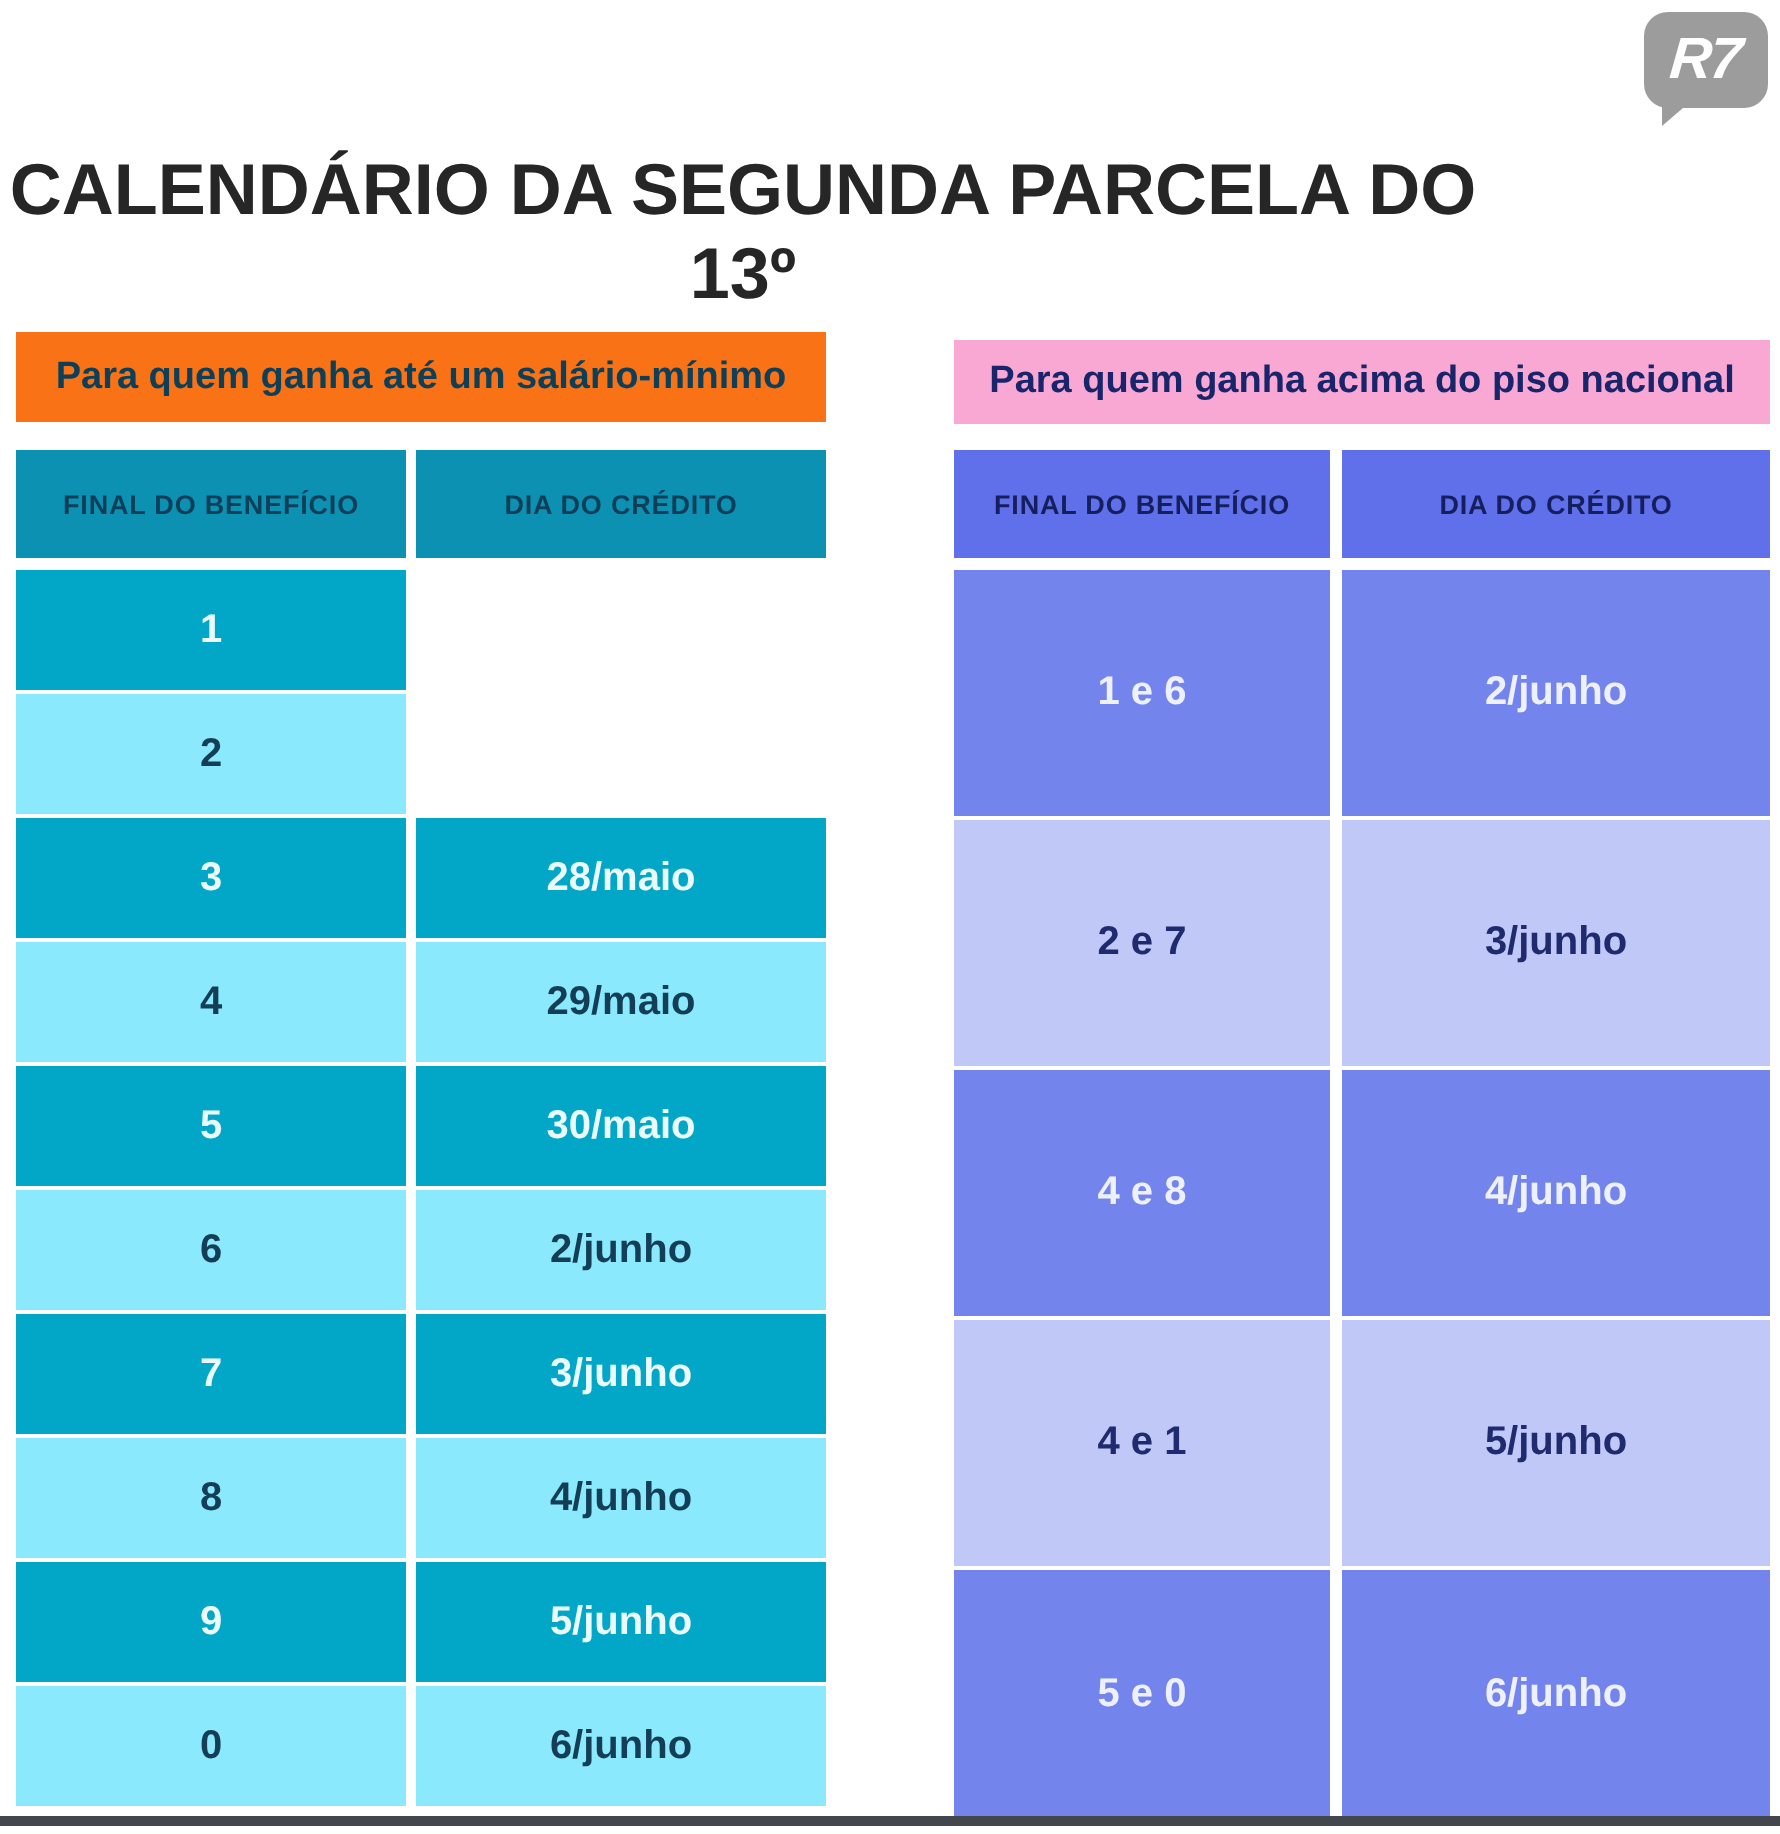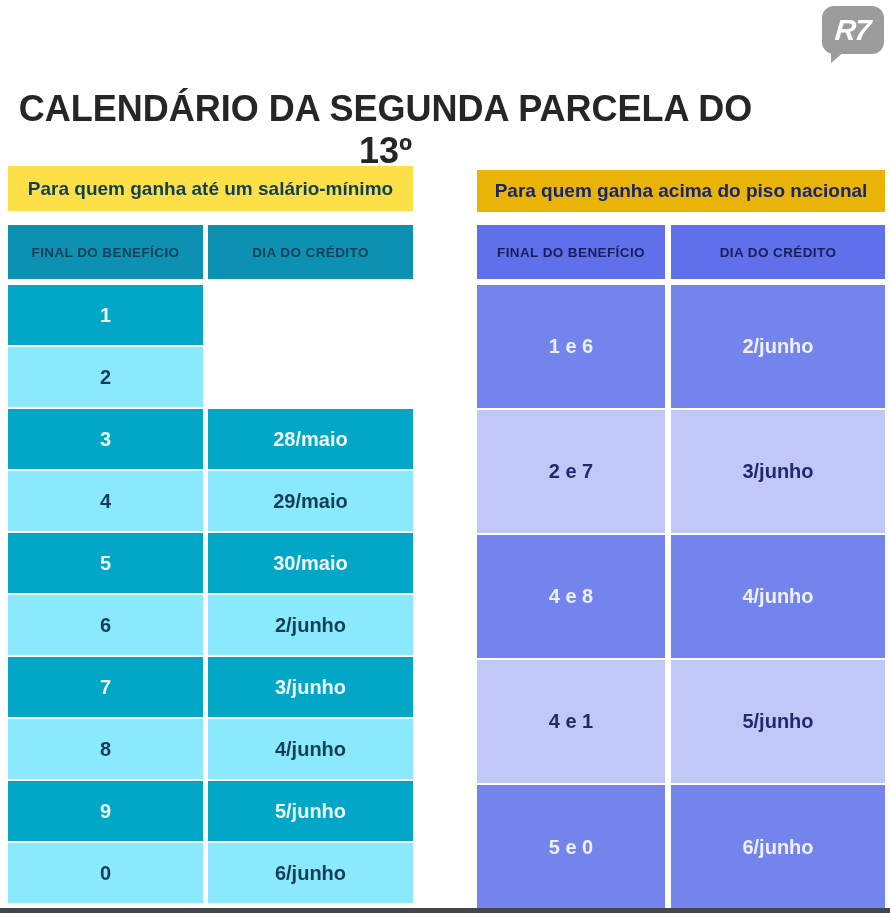--- a/index.html
+++ b/index.html
@@ -8,29 +8,29 @@
     font-family:"Liberation Sans",sans-serif;
   }
   
   .logo{position:absolute;top:6px;right:6px;width:62px;height:48px;background:#9c9c9c;
     border-radius:12px;display:flex;align-items:center;justify-content:center}
   .logo-tail{position:absolute;left:9px;bottom:-9px;width:0;height:0;
     border-top:12px solid #9c9c9c;border-right:14px solid transparent}
   .logo-text{color:#ffffff;font-weight:bold;font-size:29px;font-style:italic;
     transform:skewX(-5deg);letter-spacing:-1px}
   
-  .title{position:absolute;top:74px;left:0;width:743px;margin:14px;text-align:center;
+  .title{position:absolute;top:74px;left:0;width:743px;margin:0;text-align:center;
     font-size:36px;font-weight:bold;color:#262626;letter-spacing:0}
   
   .tbl{position:absolute}
   .tbl-left{left:8px;top:166px;width:405px}
   .tbl-right{left:477px;top:170px;width:408px}
   .bar{display:flex;align-items:center;justify-content:center;font-size:19px;font-weight:bold}
-  .tbl-left .bar{height:45px;background:#fde047;color:#0e3f59}
-  .tbl-right .bar{height:42px;background:#eab308;color:#19256b}
+  .tbl-left .bar{height:45px;background:#f97316;color:#0e3f59}
+  .tbl-right .bar{height:42px;background:#f9a8d4;color:#19256b}
   .cols{display:flex;height:54px}
   .tbl-left .cols{margin-top:14px;gap:5px}
   .tbl-right .cols{margin-top:13px;gap:6px}
   .col{display:flex;align-items:center;justify-content:center;font-size:13.5px;
     font-weight:bold;letter-spacing:.4px}
   .tbl-left .col{background:#0c91b2;color:#0e3f59}
   .tbl-right .col{background:#5f70ea;color:#161f5e}
   .tbl-left .c1{width:195px}.tbl-left .c2{flex:1}
   .tbl-right .c1{width:188px}.tbl-right .c2{flex:1}
   .rows{margin-top:6px}

